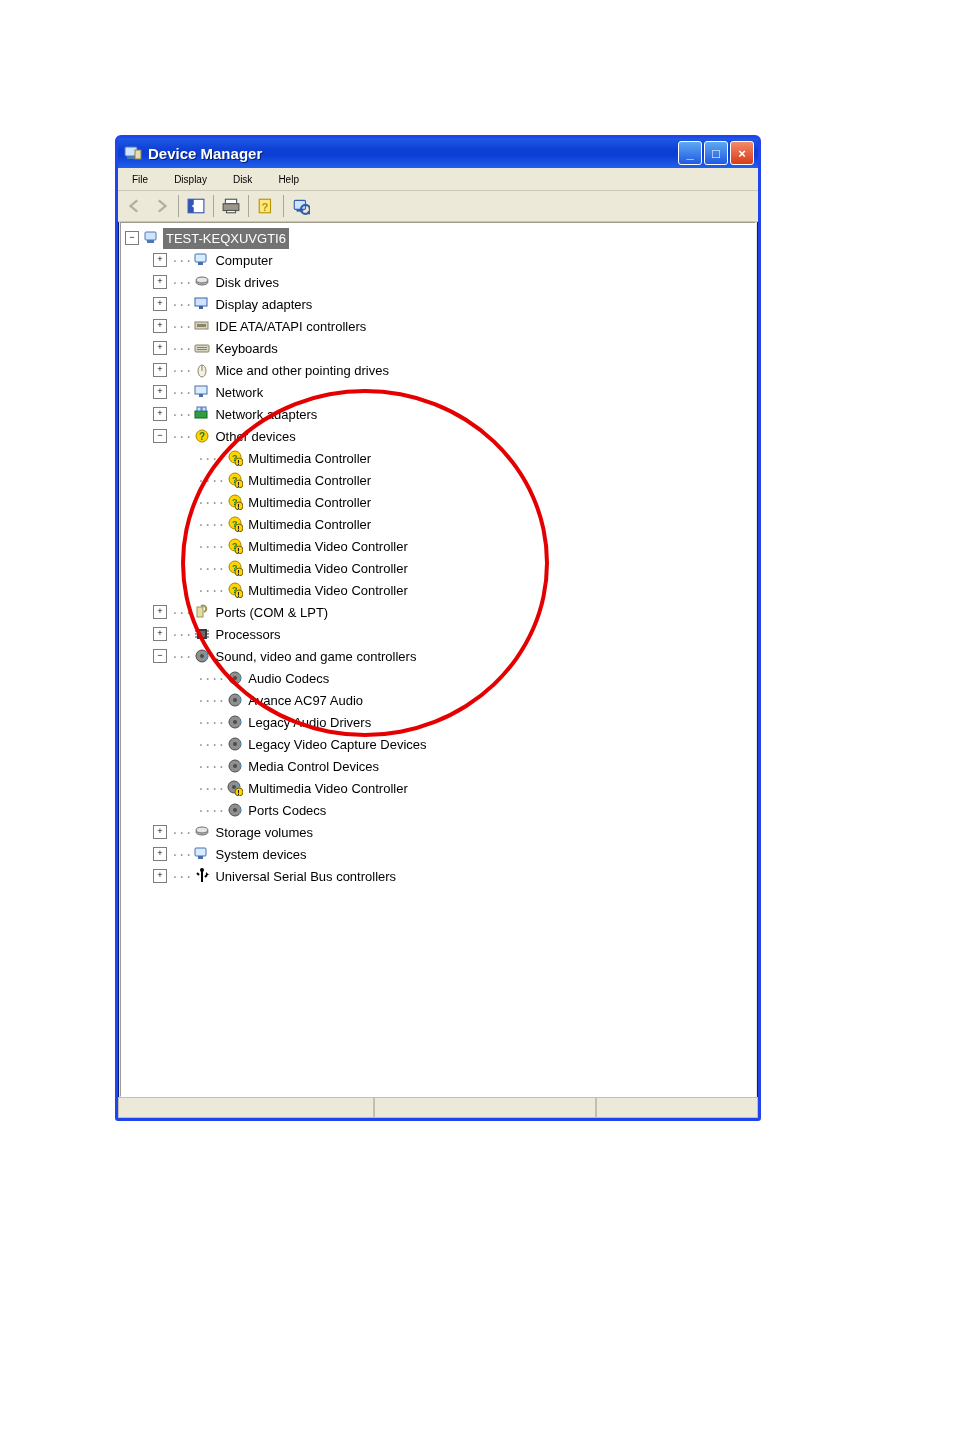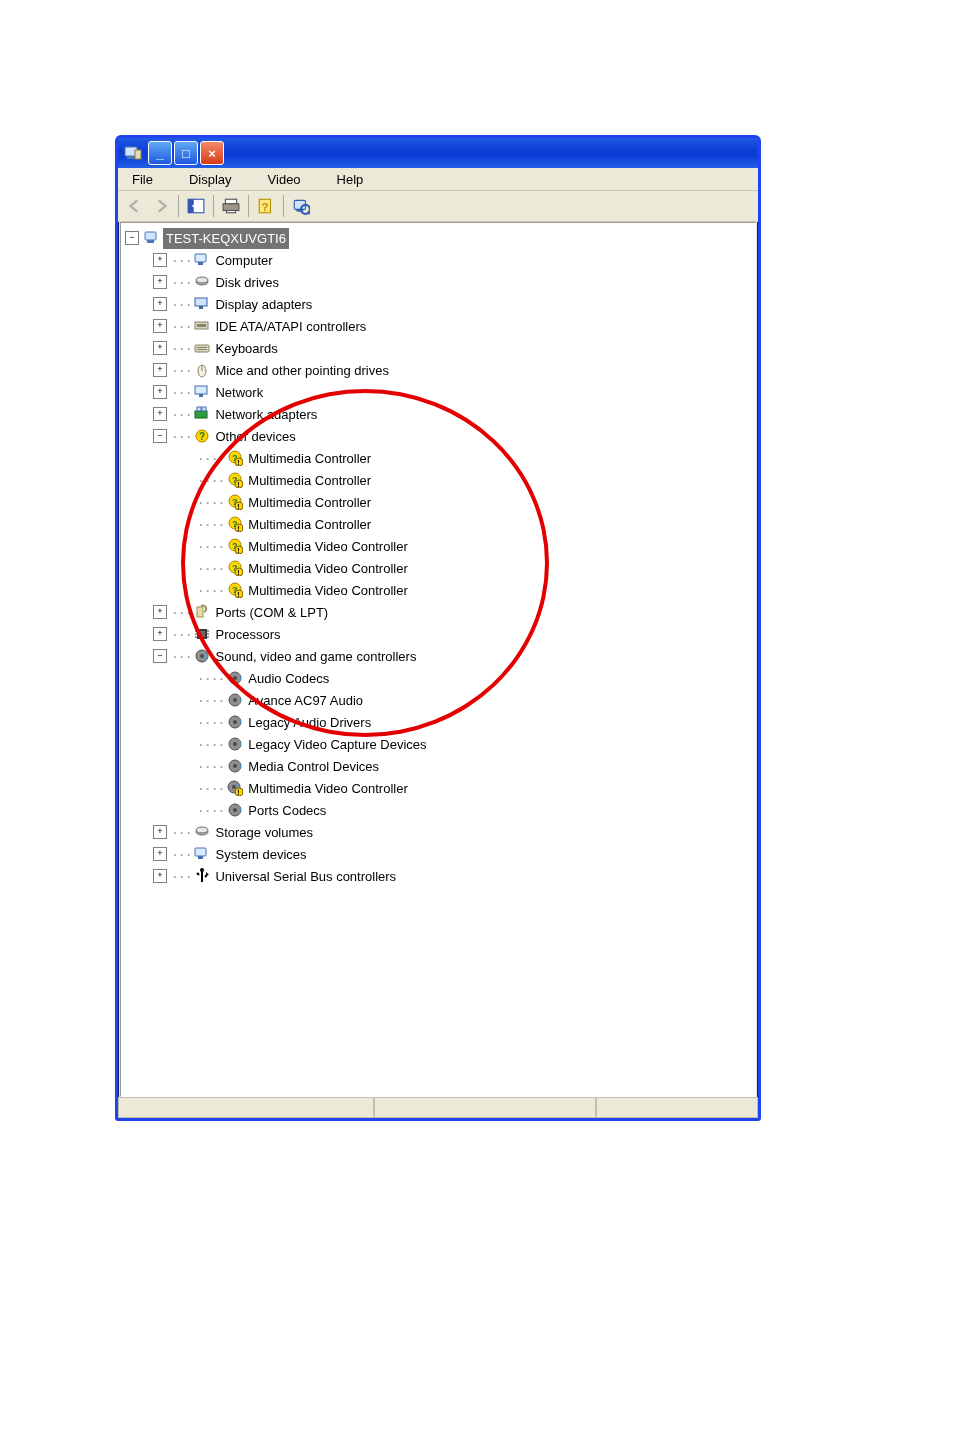--- a/index.html
+++ b/index.html
@@ -21,21 +21,21 @@
 }
 .titlebar .title{flex:1;text-shadow:1px 1px 0 #00206a}
 .titlebar .appicon{width:18px;height:18px}
 .winbtns{display:flex;gap:2px}
 .winbtn{width:22px;height:22px;border:1px solid #fff;border-radius:3px;display:flex;align-items:center;justify-content:center;font-weight:bold;font-size:13px;color:#fff}
 .winbtn.min{background:linear-gradient(#5fa8f2,#1f5ae3)}
 .winbtn.max{background:linear-gradient(#5fa8f2,#1f5ae3)}
 .winbtn.close{background:linear-gradient(#f28b6a,#d83b1a)}
 
 
-.menubar{height:22px;display:flex;align-items:center;gap:16px;padding:0 4px;background:#ece9d8;border-bottom:1px solid #c9c6b7;font-size:13px}
+.menubar{height:22px;display:flex;align-items:center;gap:6px;padding:0 4px;background:#ece9d8;border-bottom:1px solid #c9c6b7;font-size:10px}
 .menubar .mitem{padding:2px 10px}
 
 
 .toolbar{height:30px;display:flex;align-items:center;padding:0 4px;background:#ece9d8;border-bottom:1px solid #c9c6b7}
 .tbtn{width:26px;height:24px;display:flex;align-items:center;justify-content:center}
 .tbtn.disabled{opacity:.35}
 .tsep{width:1px;height:22px;background:#aaa69a;margin:0 4px}
 .tbtn svg{width:18px;height:18px}
 
 
@@ -73,37 +73,38 @@
   <div class="win">
 
     <div class="titlebar">
       <span class="appicon">
         <svg viewBox="0 0 18 18">
             <rect x="1" y="3" width="12" height="9" rx="1" fill="#d0e4ff" stroke="#4b79b7"></rect>
             <rect x="3" y="12" width="8" height="3" fill="#4b79b7"></rect>
             <rect x="11" y="6" width="6" height="9" fill="#e3dcb7" stroke="#8a7f40"></rect>
           </svg>
       </span>
+      <span class="title">Device Manager</span>
       <div class="winbtns">
         <div class="winbtn min">
             <span>_</span>
           </div>
         <div class="winbtn max">
             <span>□</span>
           </div>
         <div class="winbtn close">
             <span>×</span>
           </div>
       </div>
     </div>
 
     <div class="menubar">
       <span class="mitem">File</span>
       <span class="mitem">Display</span>
-      <span class="mitem">Video</span>
+      <span class="mitem">Disk</span>
       <span class="mitem">Help</span>
     </div>
 
     <div class="toolbar">
       <div class="tbtn disabled" title="Back">
         <svg viewBox="0 0 16 16">
             <path d="M10 3 L4 8 L10 13" stroke="#444" stroke-width="2" fill="none"></path>
           </svg>
       </div>
       <div class="tbtn disabled" title="Forward">

